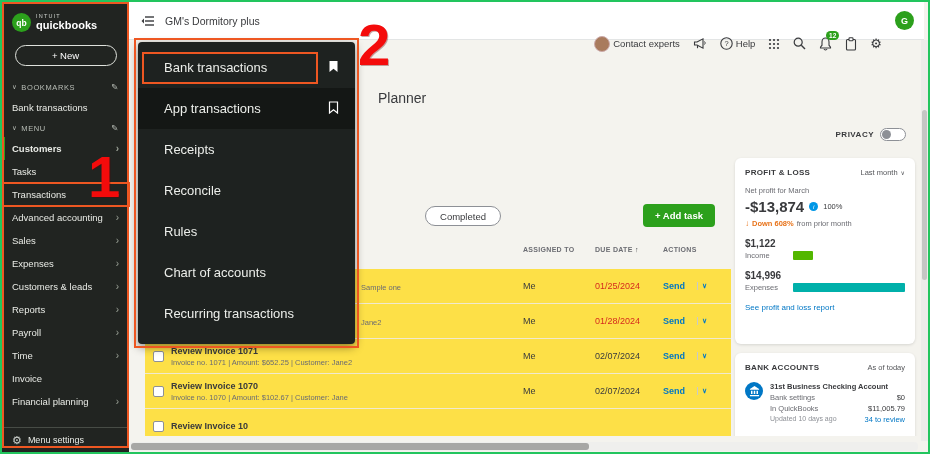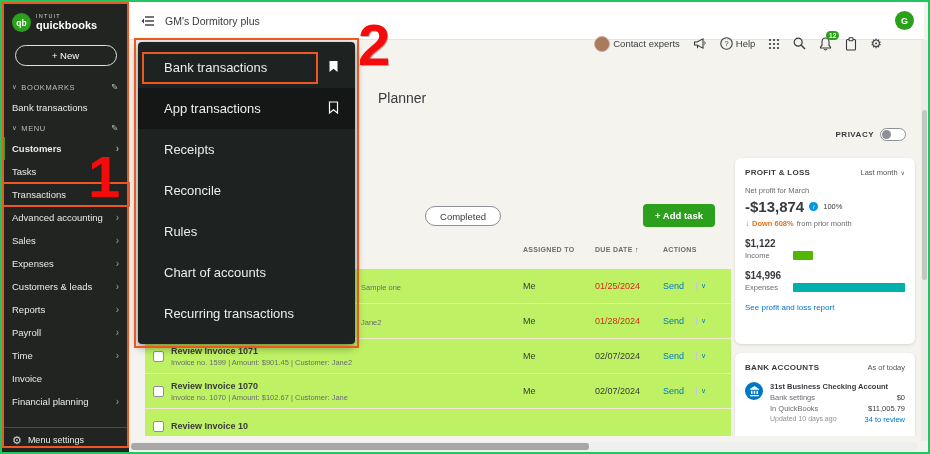--- a/index.html
+++ b/index.html
@@ -51,31 +51,31 @@
   .add-task { position:absolute; left:514px; top:164px; width:72px; height:23px; background:#2ca01c; border:none; border-radius:4px; color:#fff; font-size:9.5px; font-weight:bold; cursor:pointer; font-family:"Liberation Sans",sans-serif; }
 
   .task-table { position:absolute; left:16px; top:206px; width:586px; }
   .th-row { display:flex; font-size:7px; font-weight:bold; letter-spacing:.3px; color:#6b6c72; }
   .col-lead { width:378px; }
   .col-a { width:72px; }
   .col-d { width:68px; }
   .col-x { width:68px; }
   .sort-arrow { font-size:7px; color:#393a3d; }
   .rows { margin-top:16px; }
-  .task-row { display:flex; align-items:center; height:35px; background:#bef264; border-bottom:1px solid #f0e9cf; }
+  .task-row { display:flex; align-items:center; height:35px; background:#fde047; border-bottom:1px solid #f0e9cf; }
   .cell-check { width:26px; display:flex; justify-content:center; }
   .checkbox { width:11px; height:11px; background:#fff; border:1px solid #8d9096; border-radius:2px; cursor:pointer; }
   .cell-task { width:352px; display:flex; flex-direction:column; justify-content:center; gap:2px; overflow:hidden; }
   .t-title { font-size:9px; font-weight:bold; color:#393a3d; white-space:nowrap; }
   .t-sub { font-size:7.5px; color:#6b6c72; white-space:nowrap; }
   .task-row.partial .t-sub { padding-left:190px; }
   .cell-a { width:72px; font-size:9px; color:#393a3d; }
   .cell-d { width:68px; font-size:9px; color:#393a3d; }
   .cell-d.overdue { color:#d52b1e; }
-  .cell-x { width:68px; display:flex; align-items:center; gap:12px; }
+  .cell-x { width:68px; display:flex; align-items:center; gap:12px;font-weight:bold; }
   .send-link { font-size:9px; color:#0077c5; cursor:pointer; }
   .send-caret { font-size:7px; color:#0077c5; border-left:1px solid #c7c9cc; padding-left:4px; cursor:pointer; }
 
   
   .card { position:absolute; left:606px; width:180px; background:#fff; border-radius:6px; box-shadow:0 1px 3px rgba(0,0,0,.12); padding:10px; }
   .card-pl { top:118px; height:186px; }
   .card-bank { top:313px; height:90px; overflow:hidden; }
   .card-head { display:flex; align-items:center; }
   .card-title { font-size:8px; font-weight:bold; letter-spacing:.3px; color:#393a3d; }
   .card-right { margin-left:auto; font-size:7.5px; color:#55565a; display:flex; align-items:center; gap:3px; cursor:pointer; }
@@ -331,21 +331,21 @@
               <span class="send-caret">∨</span>
             </span>
         </div>
 
         <div class="task-row">
           <span class="cell-check">
               <span class="checkbox"></span>
             </span>
           <span class="cell-task">
             <span class="t-title">Review Invoice 1071</span>
-            <span class="t-sub">Invoice no. 1599 | Amount: $901.45 | Customer: Jane2</span>
+            <span class="t-sub">Invoice no. 1071 | Amount: $652.25 | Customer: Jane2</span>
           </span>
           <span class="cell-a">Me</span>
           <span class="cell-d">02/07/2024</span>
           <span class="cell-x">
               <span class="send-link">Send</span>
               <span class="send-caret">∨</span>
             </span>
         </div>
 
         <div class="task-row">

